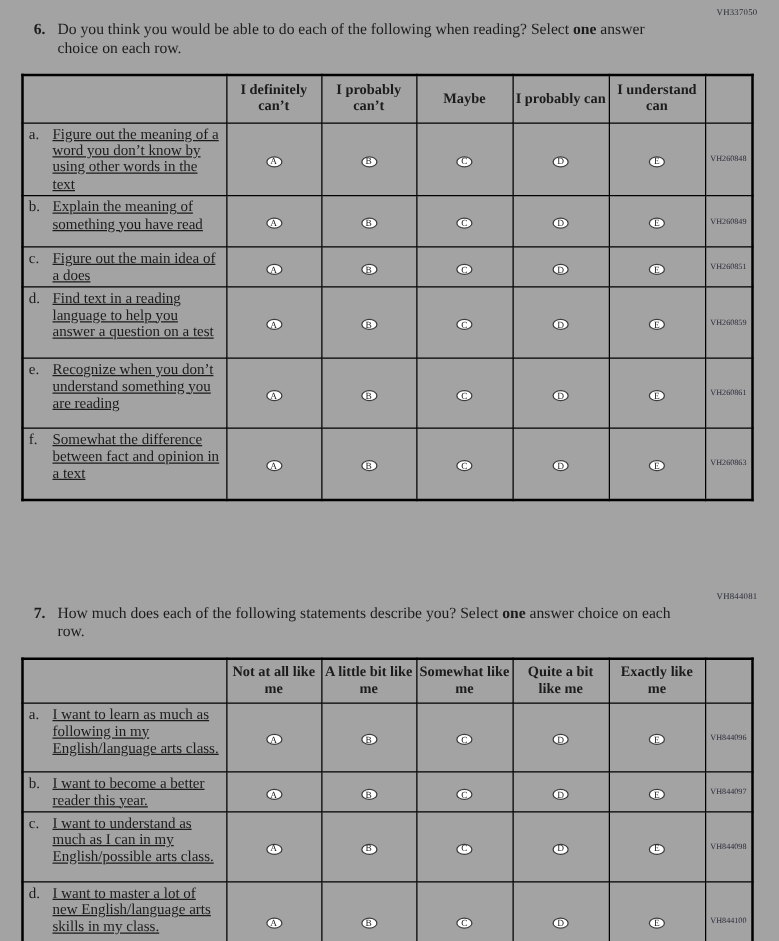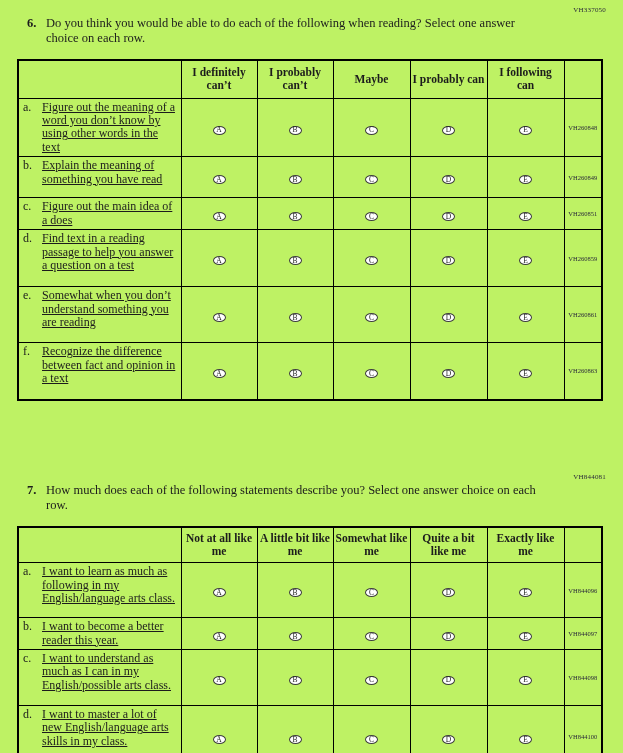--- a/index.html
+++ b/index.html
@@ -5,21 +5,21 @@
   * { box-sizing: border-box; }
   html, body { margin: 0; padding: 0; }
   body {
     background: #e8e8e8;
     font-family: "Liberation Serif", serif;
     color: #1c1c1c;
   }
   .page {
     width: 623px;
     height: 753px;
-    background: #bef264;
+    background: #a3a3a3;
     position: relative;
     overflow: hidden;
     padding-top: 6px;
   }
   .form-code {
     text-align: right;
     padding-right: 17px;
     font-size: 7px;
     line-height: 8px;
     color: #2b2b3a;
@@ -32,21 +32,21 @@
     width: 541px;
     font-size: 12.5px;
     line-height: 15px;
   }
   .qnum {
     position: absolute;
     left: 27px;
     top: 0;
     font-weight: bold;
   }
-  .question b { font-weight: normal; }
+  .question b { font-weight: bold; }
   table.survey-table {
     border-collapse: collapse;
     table-layout: fixed;
     width: 532px;
     margin-left: 17px;
     margin-top: 13px;
     border: 2px solid #000;
   }
   table.survey-table th,
   table.survey-table td {
@@ -121,21 +121,21 @@
           <col style="width:77px">
           <col style="width:38px">
       </colgroup>
       <thead>
         <tr style="height:38px">
           <th class="col-header"></th>
           <th class="col-header">I definitely can’t</th>
           <th class="col-header">I probably can’t</th>
           <th class="col-header">Maybe</th>
           <th class="col-header">I probably can</th>
-          <th class="col-header">I following can</th>
+          <th class="col-header">I understand can</th>
           <th class="col-header"></th>
         </tr>
       </thead>
       <tbody>
         <tr style="height:57px">
           <td class="label-cell">
               <div class="rowlabel">
                 <span class="rletter">a.</span>
                 <span class="rtext">Figure out the meaning of a word you don’t know by using other words in the text</span>
               </div>
@@ -172,49 +172,49 @@
           <td class="bubble-cell"><span class="bubble">B</span></td>
           <td class="bubble-cell"><span class="bubble">C</span></td>
           <td class="bubble-cell"><span class="bubble">D</span></td>
           <td class="bubble-cell"><span class="bubble">E</span></td>
           <td class="code-cell">VH260851</td>
         </tr>
         <tr style="height:57px">
           <td class="label-cell">
               <div class="rowlabel">
                 <span class="rletter">d.</span>
-                <span class="rtext">Find text in a reading passage to help you answer a question on a test</span>
+                <span class="rtext">Find text in a reading language to help you answer a question on a test</span>
               </div>
             </td>
           <td class="bubble-cell"><span class="bubble">A</span></td>
           <td class="bubble-cell"><span class="bubble">B</span></td>
           <td class="bubble-cell"><span class="bubble">C</span></td>
           <td class="bubble-cell"><span class="bubble">D</span></td>
           <td class="bubble-cell"><span class="bubble">E</span></td>
           <td class="code-cell">VH260859</td>
         </tr>
         <tr style="height:56px">
           <td class="label-cell">
               <div class="rowlabel">
                 <span class="rletter">e.</span>
-                <span class="rtext">Somewhat when you don’t understand something you are reading</span>
+                <span class="rtext">Recognize when you don’t understand something you are reading</span>
               </div>
             </td>
           <td class="bubble-cell"><span class="bubble">A</span></td>
           <td class="bubble-cell"><span class="bubble">B</span></td>
           <td class="bubble-cell"><span class="bubble">C</span></td>
           <td class="bubble-cell"><span class="bubble">D</span></td>
           <td class="bubble-cell"><span class="bubble">E</span></td>
           <td class="code-cell">VH260861</td>
         </tr>
         <tr style="height:57px">
           <td class="label-cell">
               <div class="rowlabel">
                 <span class="rletter">f.</span>
-                <span class="rtext">Recognize the difference between fact and opinion in a text</span>
+                <span class="rtext">Somewhat the difference between fact and opinion in a text</span>
               </div>
             </td>
           <td class="bubble-cell"><span class="bubble">A</span></td>
           <td class="bubble-cell"><span class="bubble">B</span></td>
           <td class="bubble-cell"><span class="bubble">C</span></td>
           <td class="bubble-cell"><span class="bubble">D</span></td>
           <td class="bubble-cell"><span class="bubble">E</span></td>
           <td class="code-cell">VH260863</td>
         </tr>
       </tbody>

